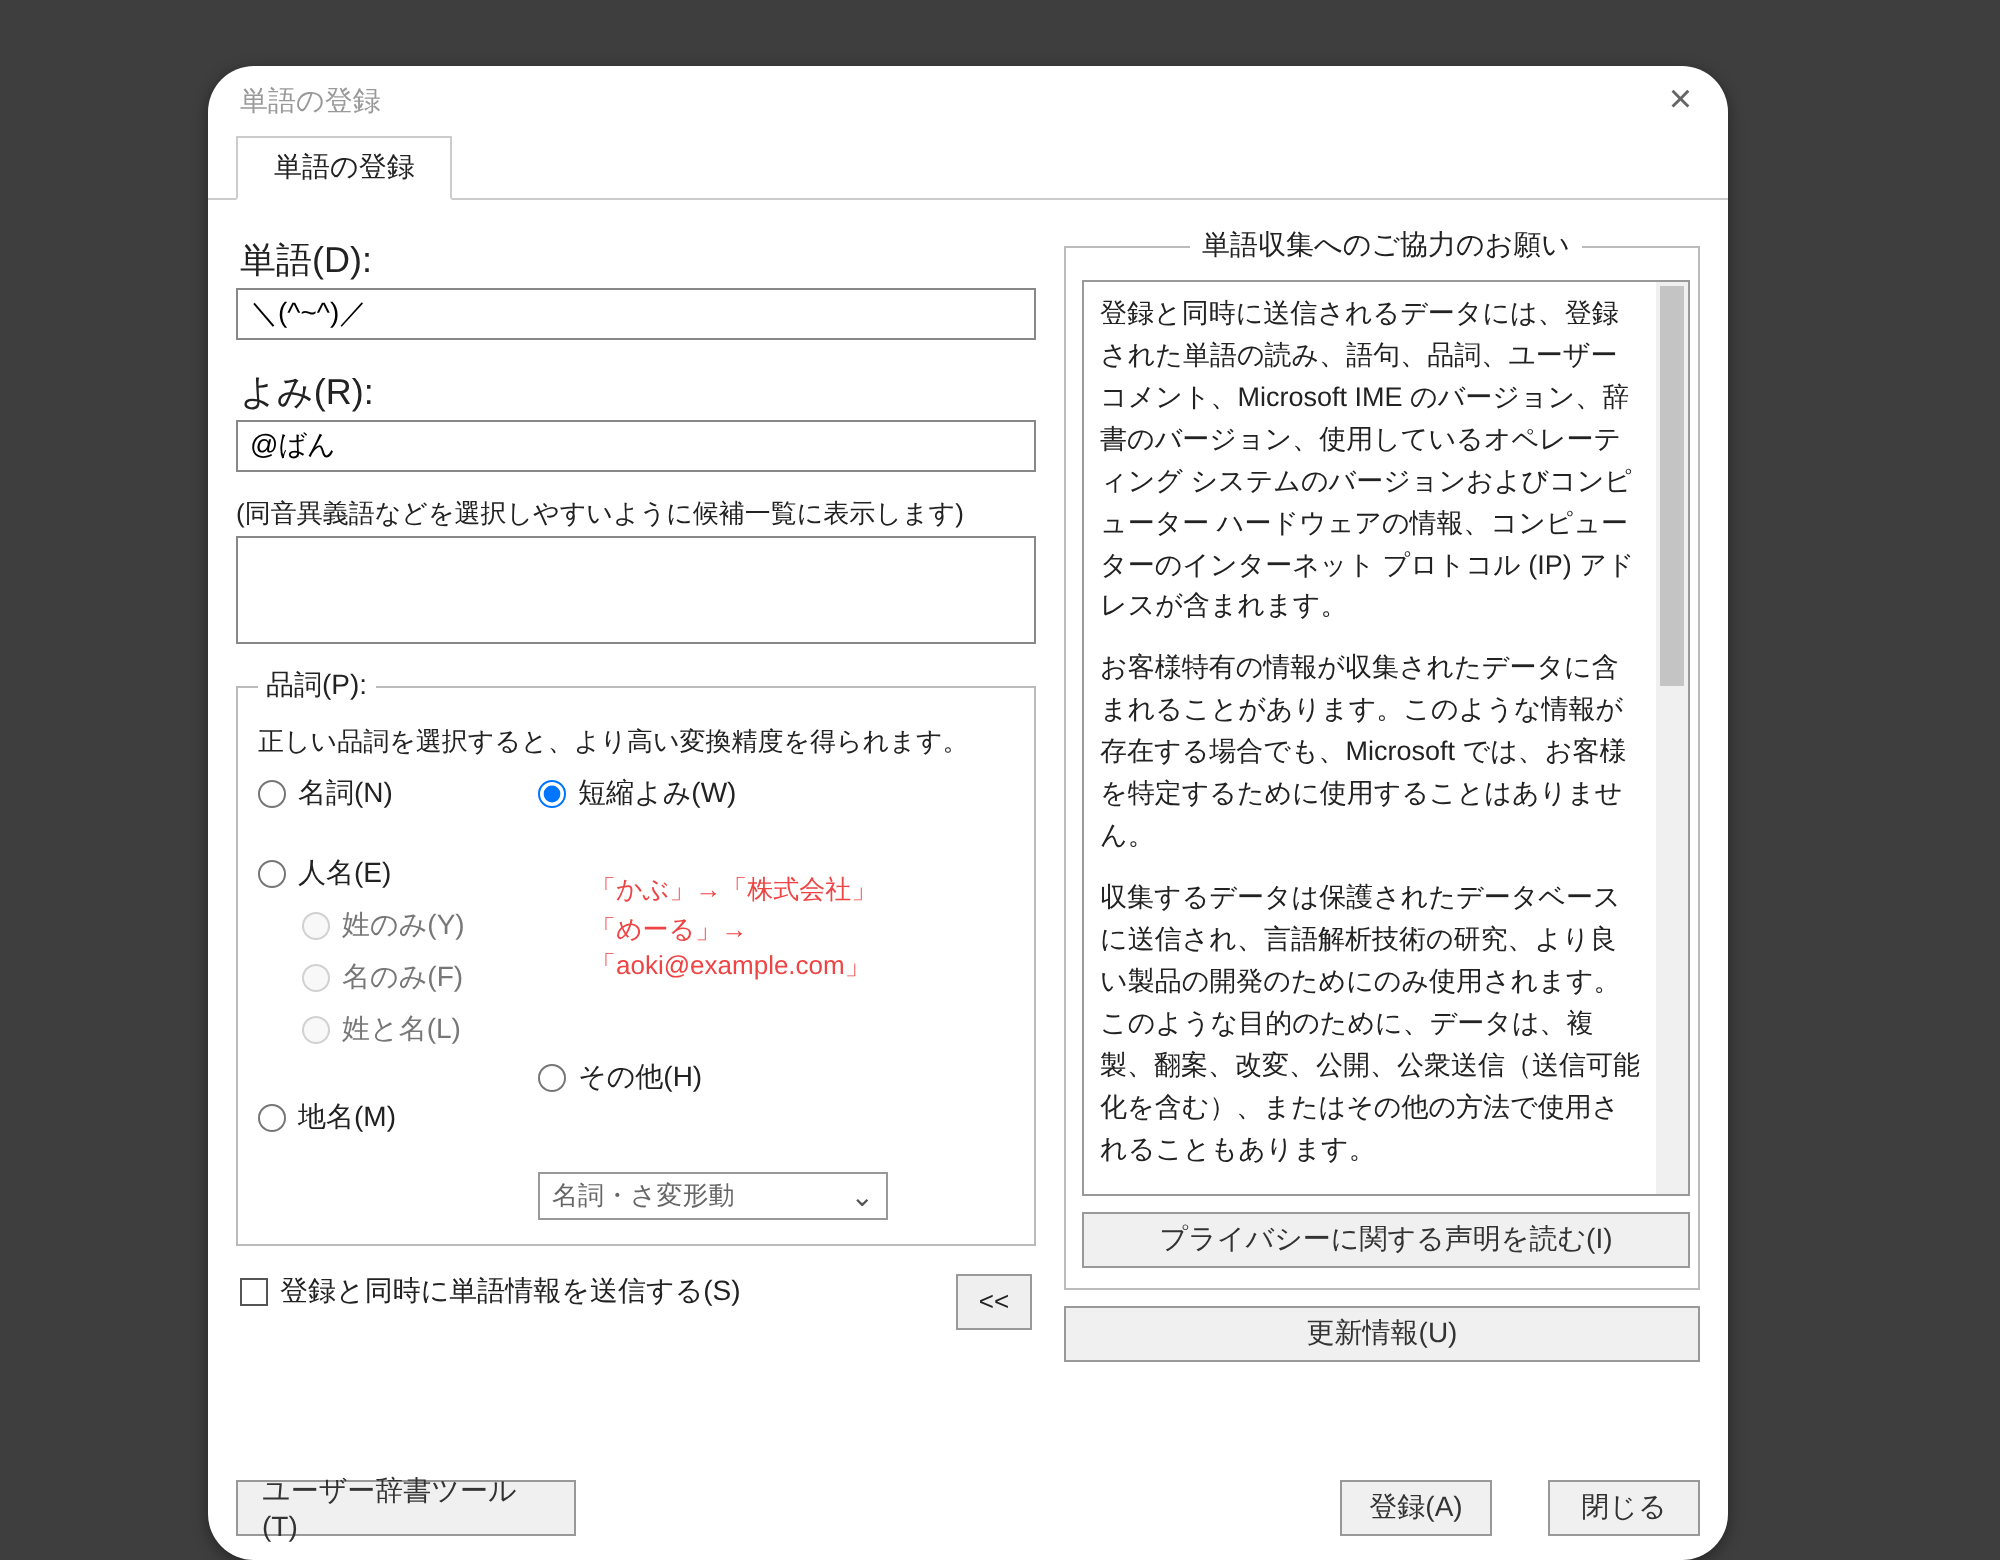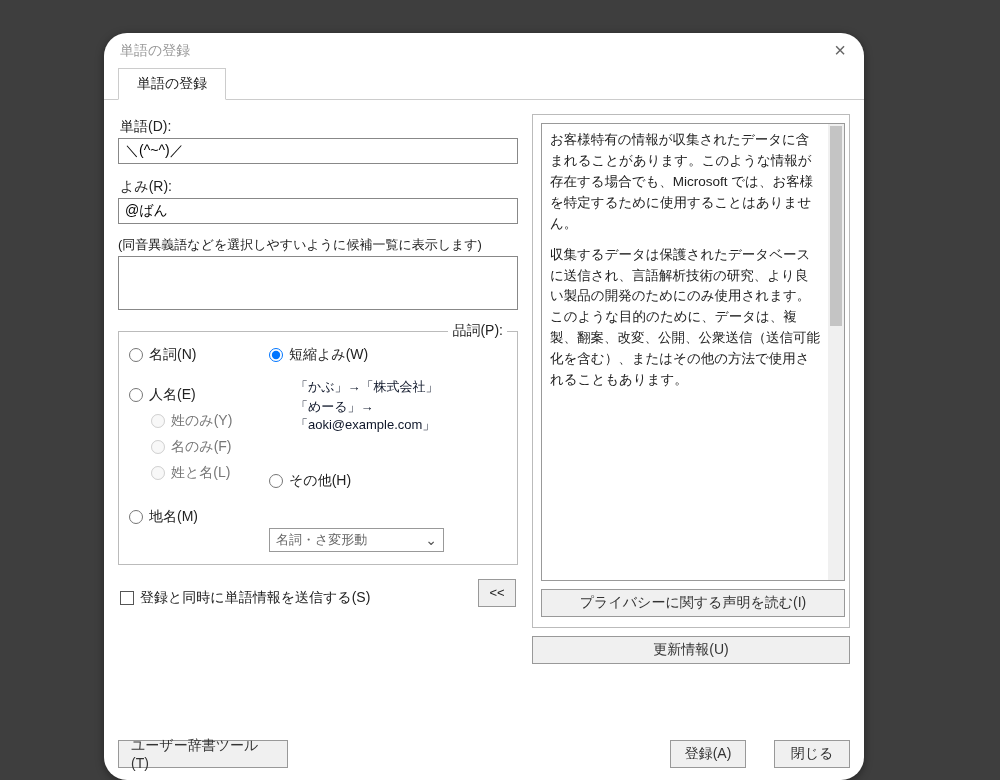--- a/index.html
+++ b/index.html
@@ -65,21 +65,21 @@
     display: flex;
     flex-direction: column;
   }
   .right-pane {
     flex: 1;
     display: flex;
     flex-direction: column;
     gap: 8px;
   }
   .field-label {
-    font-size: 14px;
+    font-size: 18px;
     margin: 4px 0 2px 2px;
   }
   .textbox {
     width: 100%;
     height: 26px;
     border: 1px solid #888;
     padding: 2px 6px;
     font-family: inherit;
     font-size: 14px;
     background: #fff;
@@ -100,21 +100,20 @@
   }
   fieldset.groupbox {
     border: 1px solid #bbb;
     margin: 12px 0 0 0;
     padding: 6px 10px 12px 10px;
     font-size: 14px;
   }
   fieldset.groupbox > legend {
     padding: 0 4px;
     font-size: 14px;
-    text-align: right;
   }
   .gb-hint {
     font-size: 13px;
     margin: 4px 0 8px 0;
   }
   .radio-grid {
     display: flex;
   }
   .radio-col {
     display: flex;
@@ -130,23 +129,23 @@
     font-size: 14px;
     cursor: default;
   }
   .radio-label.indented { margin-left: 22px; color: #777; }
   .radio-label.indented input { accent-color: #aaa; }
   input[type=radio] {
     width: 14px; height: 14px;
     margin: 0;
   }
   .examples {
-    margin: 6px 0 10px 26px;
-    font-size: 13px;
-    color: #0f172a;
+    margin: 22px 0 10px 26px;
+    font-size: 13px;
+    color: #ef4444;
     display: flex;
     flex-direction: column;
     gap: 2px;
   }
   .combo {
     width: 175px;
     height: 24px;
     border: 1px solid #999;
     background: #fff;
     display: flex;
@@ -156,21 +155,21 @@
     font-size: 13px;
     color: #666;
     margin-top: 2px;
   }
   .combo .chev {
     font-size: 14px;
     color: #555;
   }
   .send-row {
     display: flex;
-    align-items: flex-end;
+    align-items: flex-start;
     justify-content: space-between;
     margin-top: 14px;
     padding: 0 2px;
   }
   .checkbox-label {
     display: flex;
     align-items: center;
     gap: 6px;
     font-size: 14px;
   }
@@ -273,20 +272,21 @@
       <div class="field-label">よみ(R):</div>
       <input class="textbox" value="@ばん" style="">
 
       <div style="height:12px"></div>
 
       <div class="hint">(同音異義語などを選択しやすいように候補一覧に表示します)</div>
       <textarea class="textbox-multi" style=""></textarea>
 
       <fieldset class="groupbox">
         <legend>品詞(P):</legend>
+        <div class="gb-hint">正しい品詞を選択すると、より高い変換精度を得られます。</div>
 
         <div class="radio-grid">
           <div class="radio-col left">
             <label class="radio-label">
               <input type="radio" name="pos" style="">
                 <span>名詞(N)</span>
             </label>
             <div style="height:6px"></div>
             <label class="radio-label">
               <input type="radio" name="pos" style="">
@@ -340,23 +340,25 @@
           <span>登録と同時に単語情報を送信する(S)</span>
         </label>
         <div class="collapse-btn">
           <span>&lt;&lt;</span>
         </div>
       </div>
     </div>
 
     <div class="right-pane">
       <fieldset class="right-group">
+        <legend>単語収集へのご協力のお願い</legend>
 
         <div class="scrolltext-wrap">
           <div class="scrolltext">
+            <p>登録と同時に送信されるデータには、登録された単語の読み、語句、品詞、ユーザー コメント、Microsoft IME のバージョン、辞書のバージョン、使用しているオペレーティング システムのバージョンおよびコンピューター ハードウェアの情報、コンピューターのインターネット プロトコル (IP) アドレスが含まれます。</p>
             <p>お客様特有の情報が収集されたデータに含まれることがあります。このような情報が存在する場合でも、Microsoft では、お客様を特定するために使用することはありません。</p>
             <p>収集するデータは保護されたデータベースに送信され、言語解析技術の研究、より良い製品の開発のためにのみ使用されます。このような目的のために、データは、複製、翻案、改変、公開、公衆送信（送信可能化を含む）、またはその他の方法で使用されることもあります。</p>
           </div>
           <div class="scrollbar">
             <div class="scroll-thumb"></div>
           </div>
         </div>
 
         <div class="dlg-btn wide">
           <span>プライバシーに関する声明を読む(I)</span>

